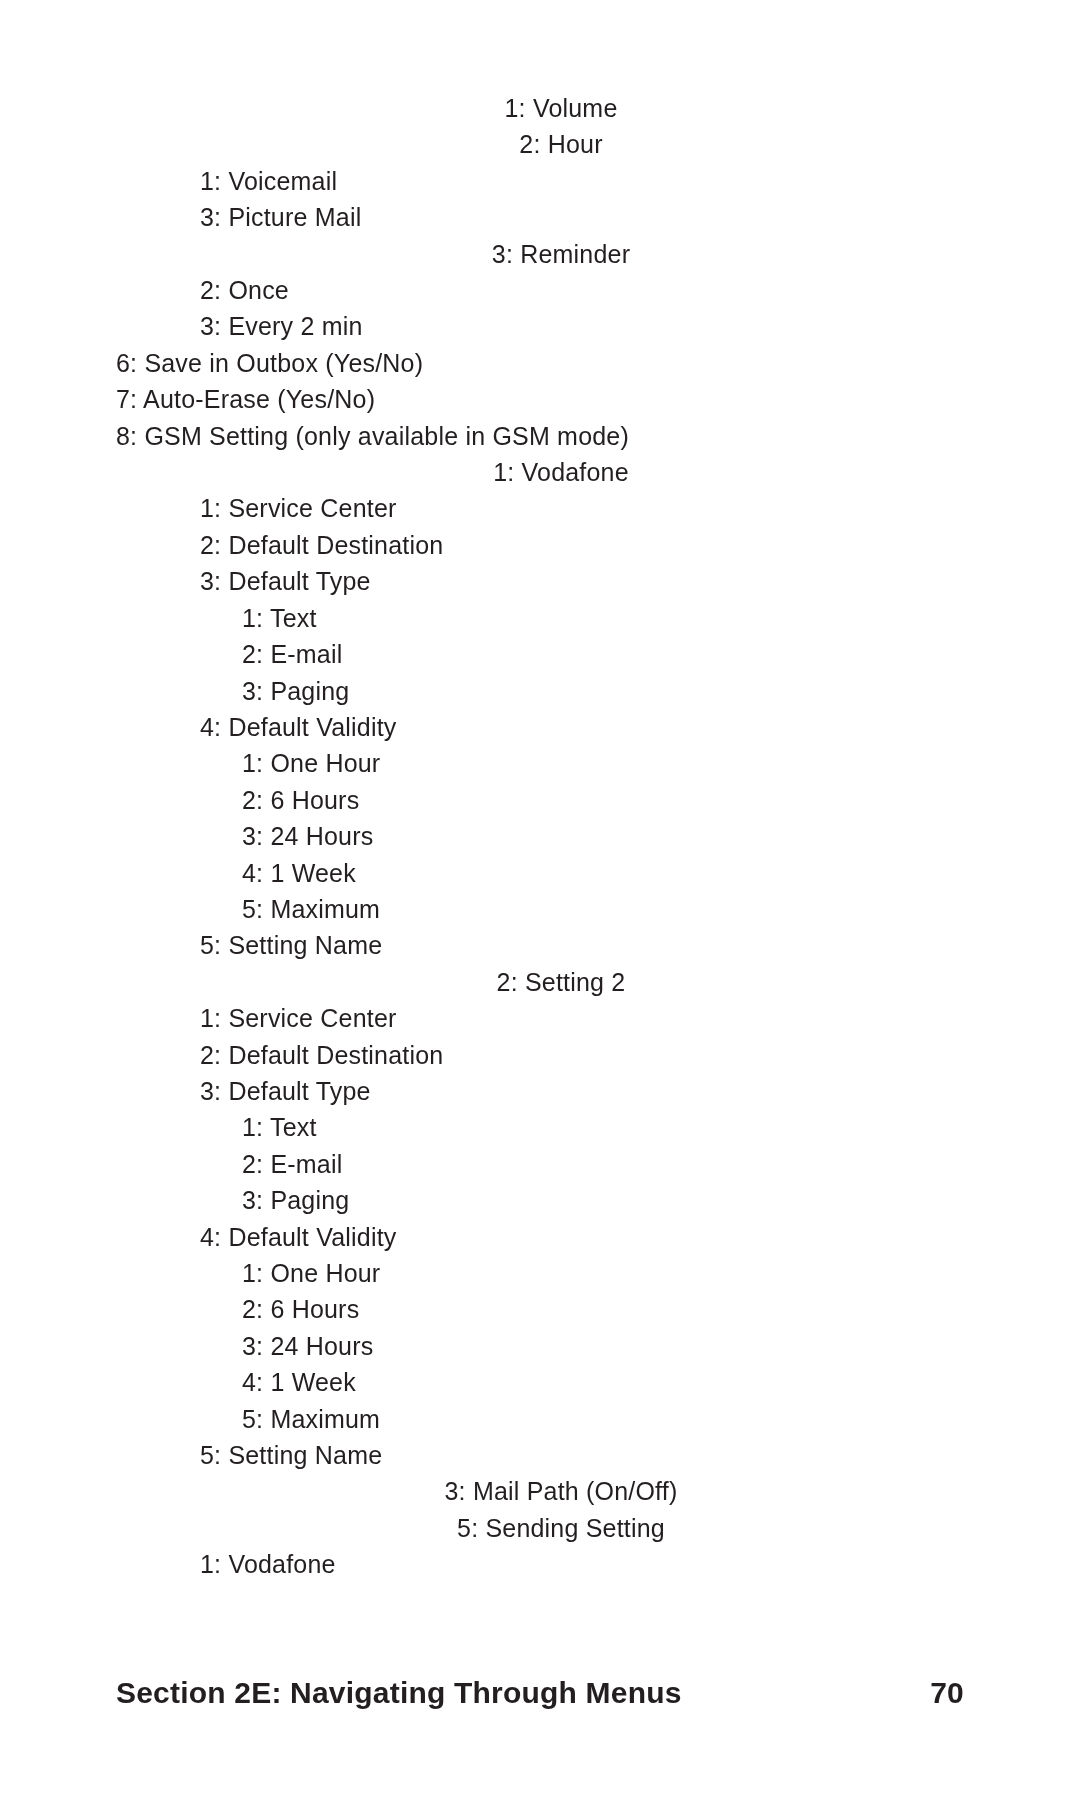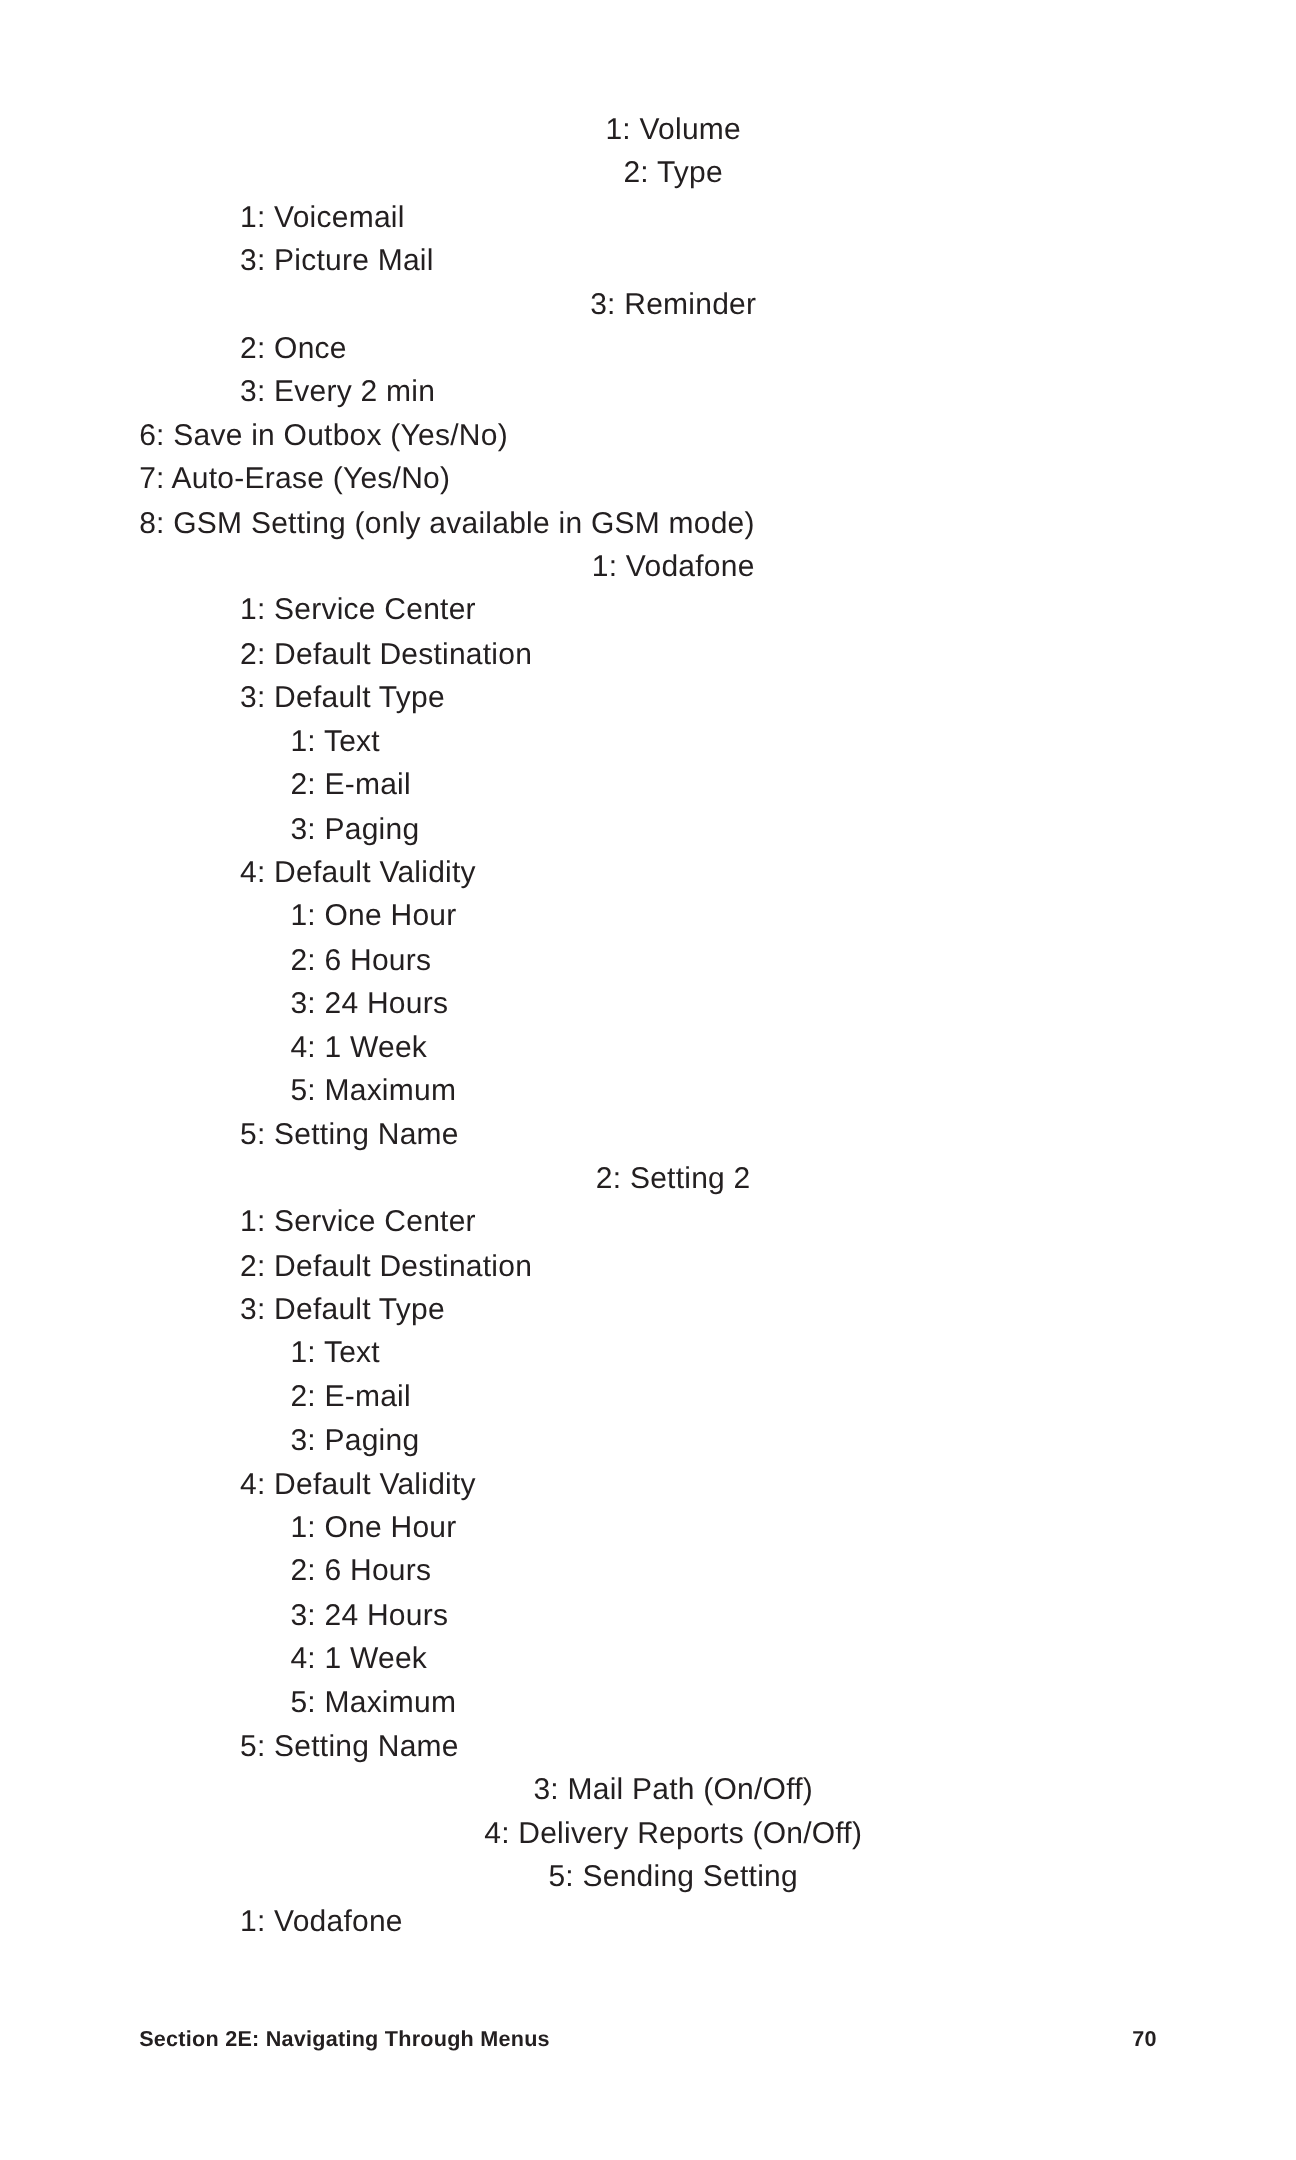--- a/index.html
+++ b/index.html
@@ -26,32 +26,32 @@
   .d3 { padding-left: 126px; }
   .footer {
     position: absolute;
     left: 116px;
     right: 116px;
     bottom: 90px;
     display: flex;
     justify-content: space-between;
     align-items: baseline;
     font-weight: 700;
-    font-size: 18px;
+    font-size: 30px;
     letter-spacing: 0.2px;
     color: #231f20;
   }
 </style>
 </head>
 <body>
 
 <div class="page">
   <div id="outline">
       <div class="line d1">1: Volume</div>
-      <div class="line d1">2: Type</div>
+      <div class="line d1">2: Hour</div>
       <div class="line d2">1: Voicemail</div>
       <div class="line d2">3: Picture Mail</div>
       <div class="line d1">3: Reminder</div>
       <div class="line d2">2: Once</div>
       <div class="line d2">3: Every 2 min</div>
       <div class="line d0">6: Save in Outbox (Yes/No)</div>
       <div class="line d0">7: Auto-Erase (Yes/No)</div>
       <div class="line d0">8: GSM Setting (only available in GSM mode)</div>
       <div class="line d1">1: Vodafone</div>
       <div class="line d2">1: Service Center</div>
@@ -75,21 +75,20 @@
       <div class="line d3">2: E-mail</div>
       <div class="line d3">3: Paging</div>
       <div class="line d2">4: Default Validity</div>
       <div class="line d3">1: One Hour</div>
       <div class="line d3">2: 6 Hours</div>
       <div class="line d3">3: 24 Hours</div>
       <div class="line d3">4: 1 Week</div>
       <div class="line d3">5: Maximum</div>
       <div class="line d2">5: Setting Name</div>
       <div class="line d1">3: Mail Path (On/Off)</div>
-      <div class="line d1">4: Delivery Reports (On/Off)</div>
       <div class="line d1">5: Sending Setting</div>
       <div class="line d2">1: Vodafone</div>
     </div>
 </div>
 
 <div class="footer">
   <span>Section 2E: Navigating Through Menus</span>
   <span>70</span>
 </div>
 

